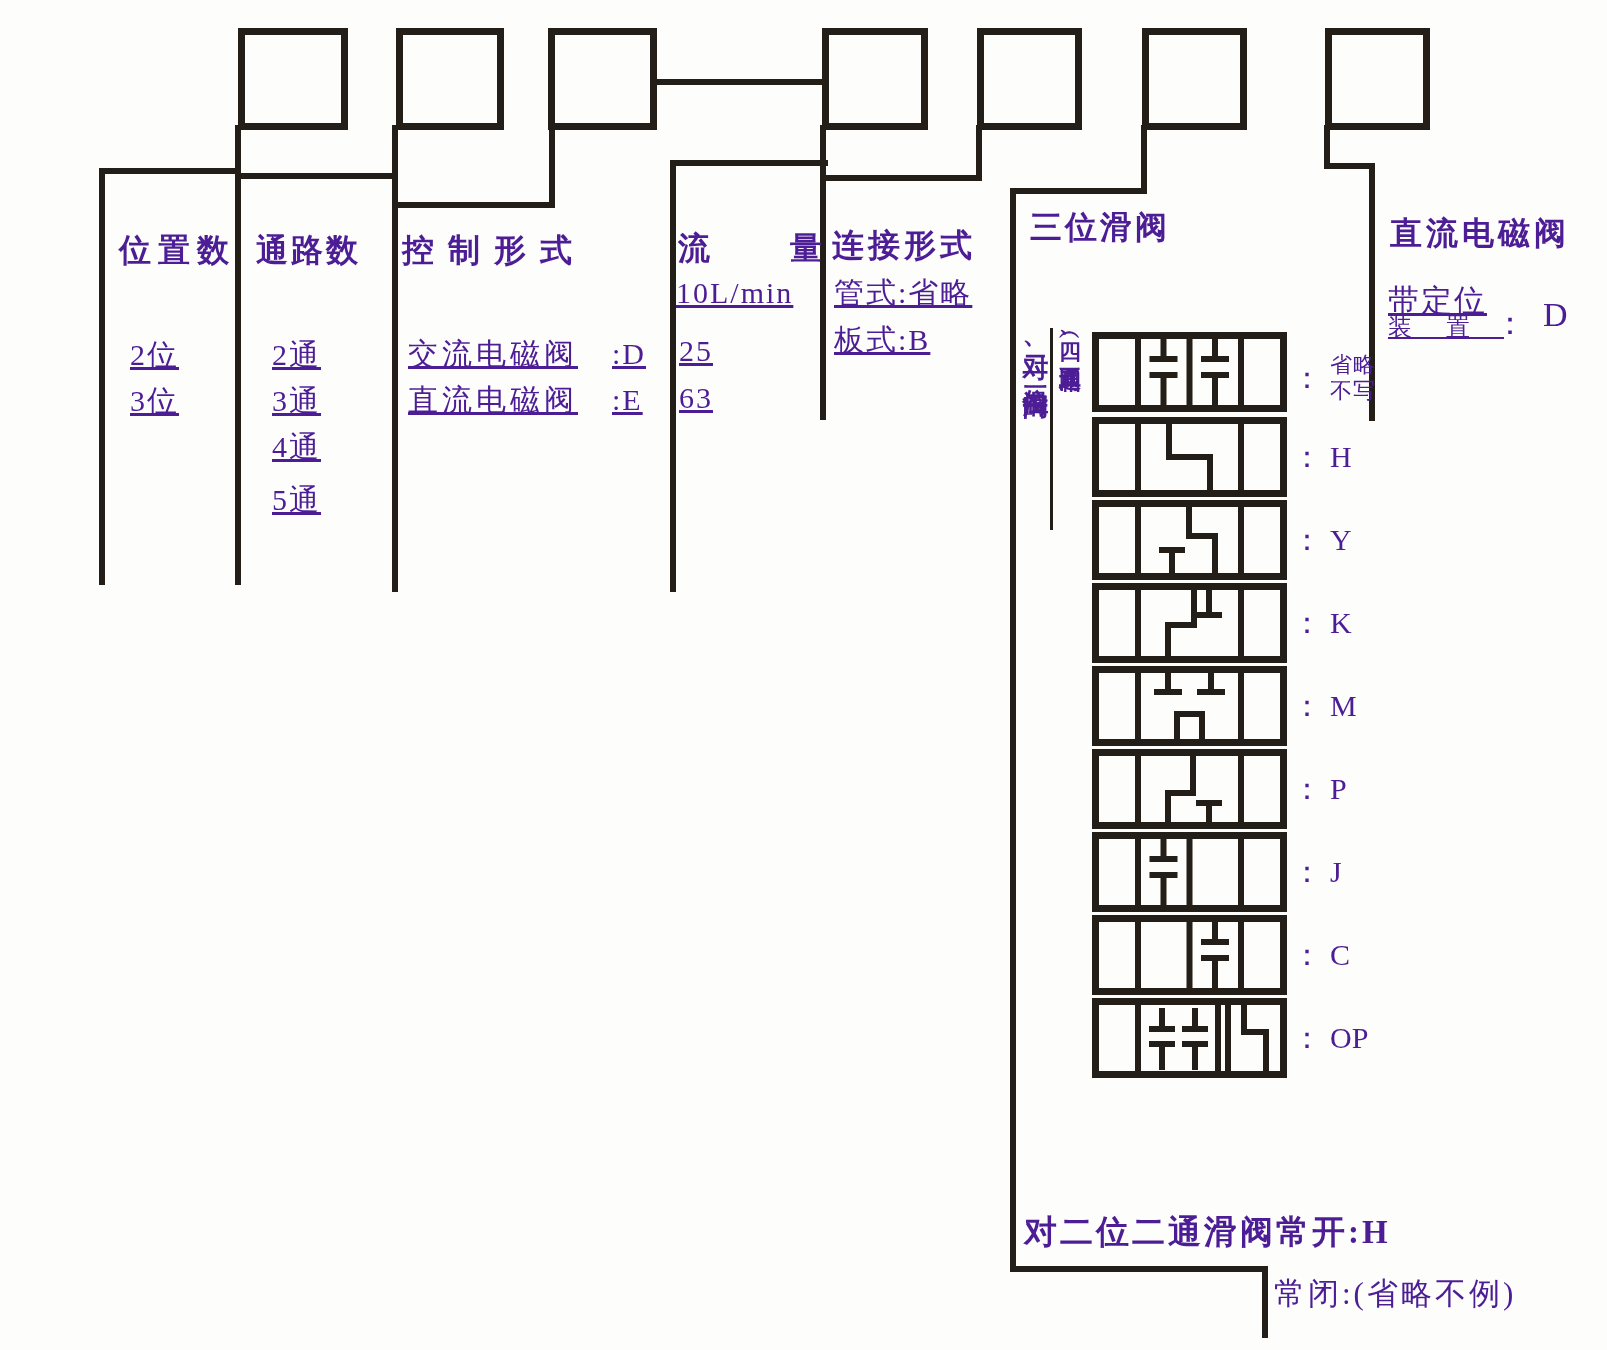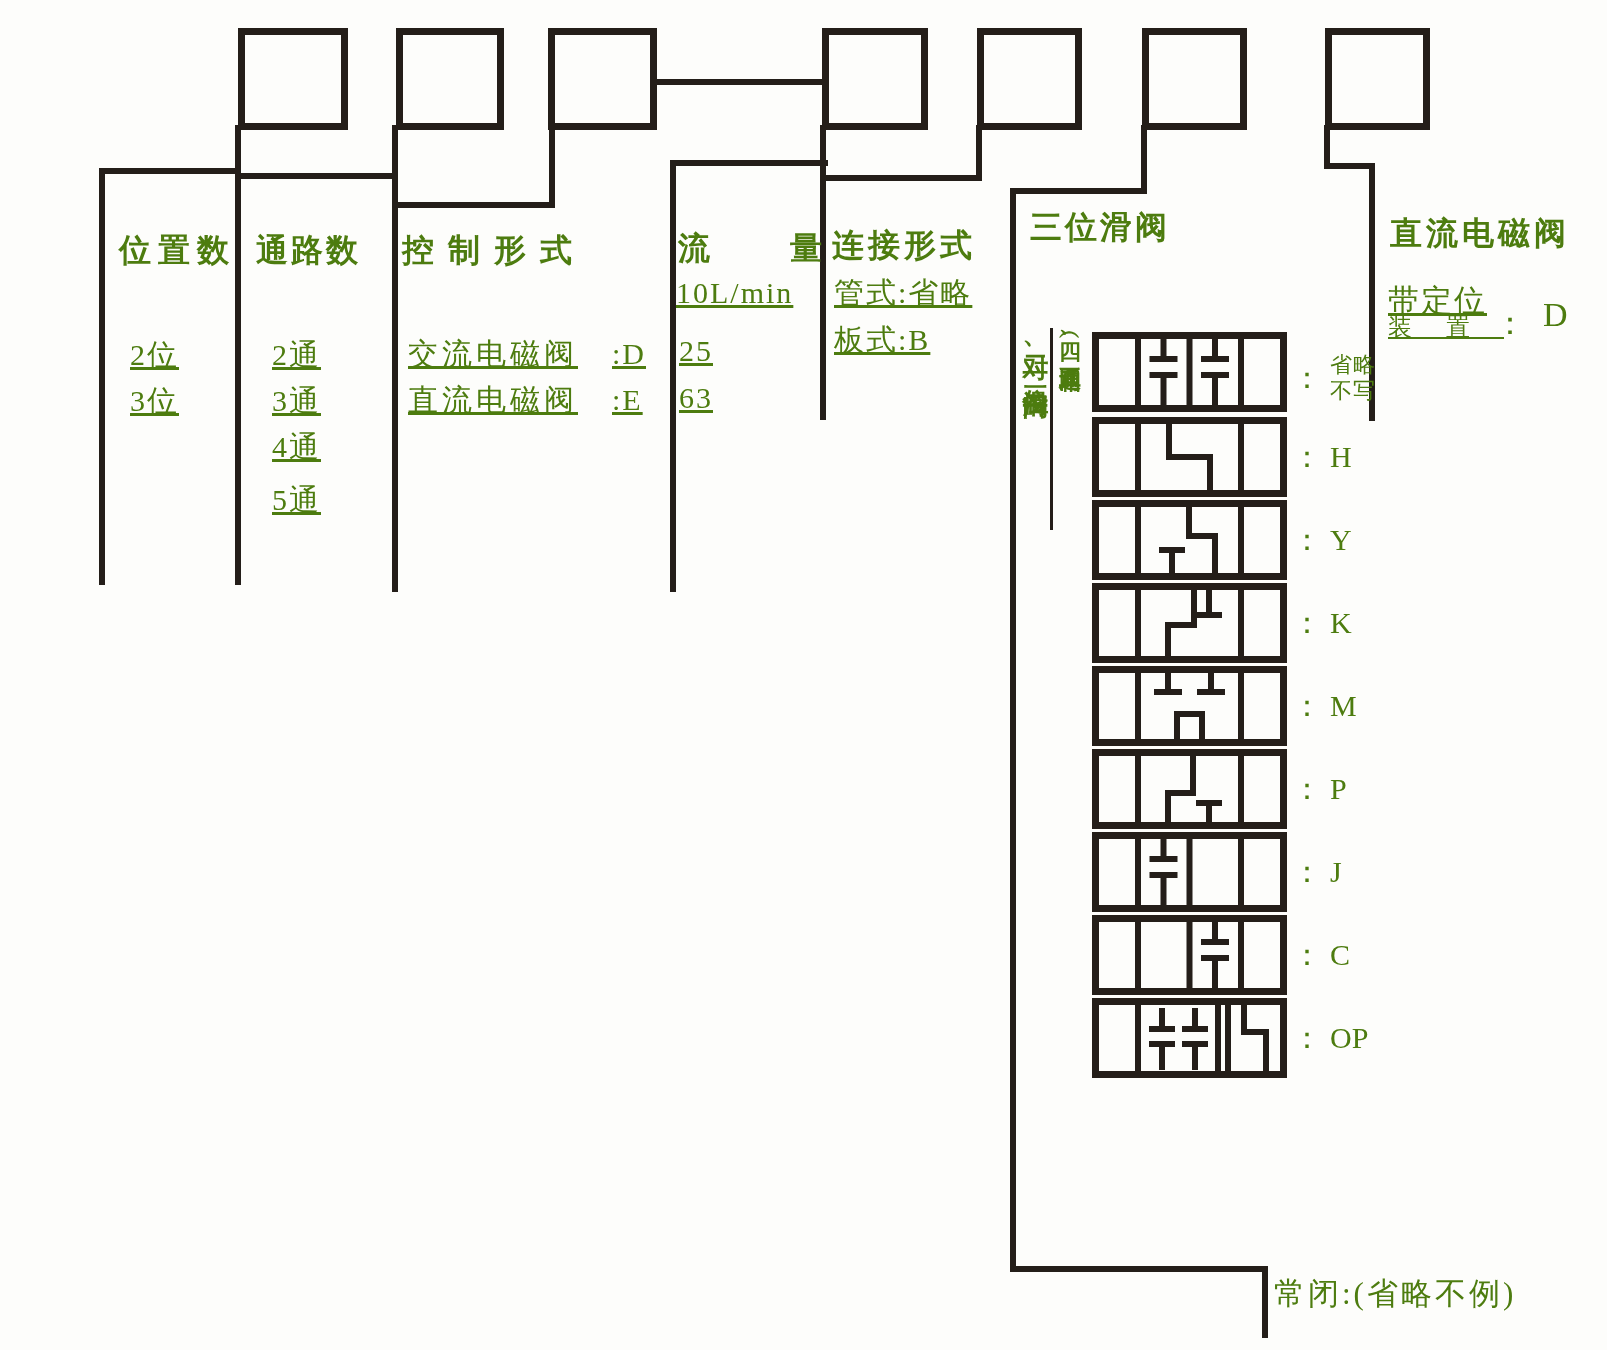--- a/index.html
+++ b/index.html
@@ -1,21 +1,21 @@
 <!DOCTYPE html>
 <html><head>
 <meta charset="utf-8">
 <style>
   html,body{margin:0;padding:0;background:#ffffff;}
   .canvas{
     position:relative;
     width:1607px;height:1350px;
     background:#fdfdfb;
     font-family:"Liberation Serif","DejaVu Serif",serif;
-    color:#4d7c0f;
+    color:#4c1d95;
     overflow:hidden;
   }
   .ln{position:absolute;background:#241e19;}
   .codebox{
     position:absolute;top:28px;height:88px;
     border:7px solid #241e19;background:#fdfdfb;
   }
   .txt{position:absolute;white-space:nowrap;line-height:1.1;}
   .lbl{font-size:32px;letter-spacing:4px;font-weight:bold;}
   .item{font-size:30px;letter-spacing:2px;text-decoration:underline;}
@@ -184,20 +184,21 @@
   </div>
   <div class="rowlabel" style="top:935px">
     <span>：</span>
     <span>C</span>
   </div>
   <div class="rowlabel" style="top:1018px">
     <span>：</span>
     <span>OP</span>
   </div>
 
+  <div class="txt" style="left:1024px;top:1214px;font-size:33px;letter-spacing:3px;font-weight:bold">对二位二通滑阀常开:H</div>
   <div class="txt" style="left:1274px;top:1277px;font-size:31px;letter-spacing:3px;font-weight:normal">常闭:(省略不例)</div>
 
   <div class="txt lbl" style="left:1390px;top:216px">直流电磁阀</div>
   <div class="txt item" style="left:1388px;top:284px;font-size:31px">带定位</div>
   <div class="txt item" style="left:1388px;top:314px;font-size:24px;letter-spacing:34px">装置</div>
   <div class="txt" style="left:1494px;top:306px;font-size:32px">：</div>
   <div class="txt" style="left:1543px;top:296px;font-size:34px">D</div>
 
 </div>
 

